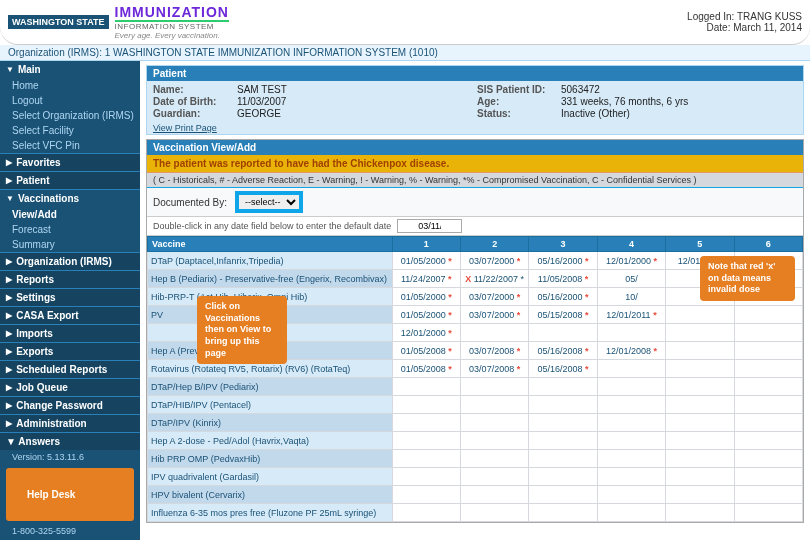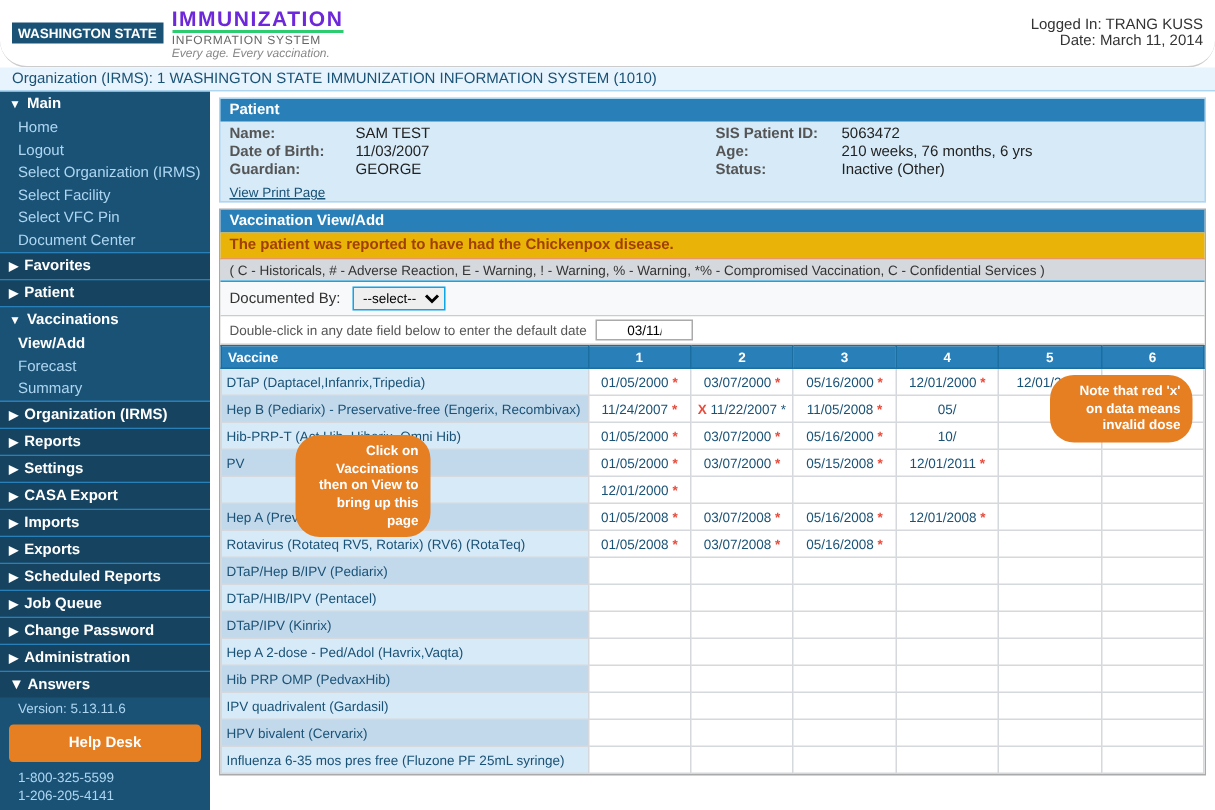--- a/index.html
+++ b/index.html
@@ -123,22 +123,22 @@
     .sidebar-version {
       color: #aed6f1;
       font-size: 9px;
       padding: 2px 6px 2px 12px;
     }
     .help-desk-btn {
       background: #e67e22;
       color: #fff;
       font-size: 10px;
       font-weight: bold;
-      text-align: center;
-      padding: 7px;
+      text-align: left;
+      padding: 21px;
       margin: 4px 6px;
       border-radius: 3px;
       cursor: pointer;
     }
     .sidebar-phone {
       color: #aed6f1;
       font-size: 9px;
       padding: 1px 6px 1px 12px;
     }
 
@@ -218,21 +218,21 @@
       gap: 8px;
       padding: 3px 6px;
       background: #f8f9fa;
       border-bottom: 1px solid #ccc;
       font-size: 10px;
     }
     .controls-bar label { color: #333; }
     .controls-bar select {
       font-size: 9px;
       padding: 1px 2px;
-      border: 1px solid #0ea5e9;
+      border: 4px solid #0ea5e9;
     }
     .date-bar {
       display: flex;
       align-items: center;
       gap: 6px;
       padding: 2px 6px;
       background: #fff;
       border-bottom: 1px solid #ccc;
       font-size: 9px;
       color: #555;
@@ -290,23 +290,23 @@
     }
     .date-asterisk {
       color: #e74c3c;
       font-weight: bold;
     }
     .callout-bubble {
       background: #e67e22;
       color: #fff;
       font-size: 9px;
       font-weight: bold;
-      border-radius: 16px;
+      border-radius: 4px;
       padding: 5px 8px;
-      text-align: right;
+      text-align: left;
       line-height: 1.3;
       max-width: 100px;
       position: absolute;
       pointer-events: none;
     }
     .callout-bubble::after {
       content: '';
       position: absolute;
       border: 6px solid transparent;
     }
@@ -353,21 +353,20 @@
     <div class="sidebar-section">
       <div class="sidebar-section-header active">
         <span class="sidebar-arrow">▼</span>
         <span>Main</span>
       </div>
       <div class="sidebar-item">Home</div>
       <div class="sidebar-item">Logout</div>
       <div class="sidebar-item">Select Organization (IRMS)</div>
       <div class="sidebar-item">Select Facility</div>
       <div class="sidebar-item">Select VFC Pin</div>
-      <div class="sidebar-item">Document Center</div>
     </div>
 
     <div class="sidebar-section">
       <div class="sidebar-section-header">
         <span class="sidebar-arrow">▶</span>
         <span>Favorites</span>
       </div>
     </div>
 
     <div class="sidebar-section">
@@ -478,21 +477,21 @@
       </div>
       <div class="patient-grid">
         <span class="patient-label">Name:</span>
         <span class="patient-value">SAM TEST</span>
         <span class="patient-label">SIS Patient ID:</span>
         <span class="patient-value">5063472</span>
 
         <span class="patient-label">Date of Birth:</span>
         <span class="patient-value">11/03/2007</span>
         <span class="patient-label">Age:</span>
-        <span class="patient-value">210 weeks, 76 months, 6 yrs</span>
+        <span class="patient-value">331 weeks, 76 months, 6 yrs</span>
 
         <span class="patient-label">Guardian:</span>
         <span class="patient-value">GEORGE</span>
         <span class="patient-label">Status:</span>
         <span class="patient-value">Inactive (Other)</span>
       </div>
       <div class="view-print-link">
         <span>View Print Page</span>
       </div>
     </div>

